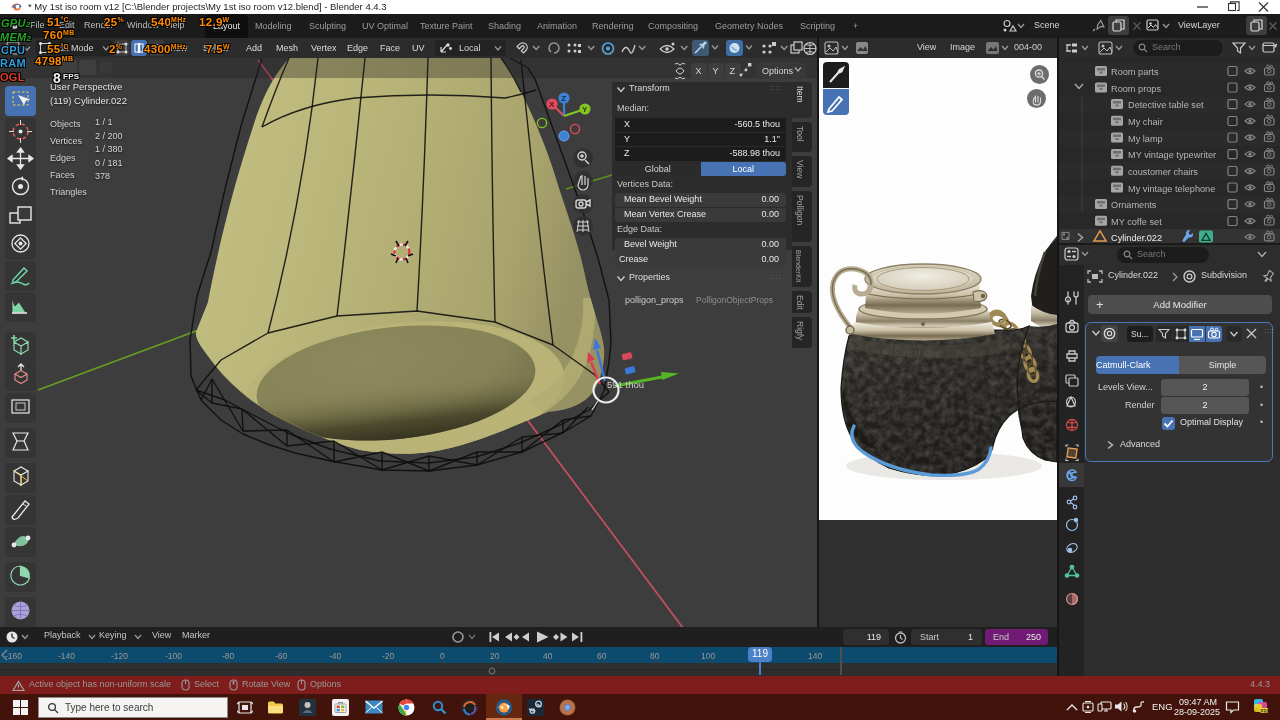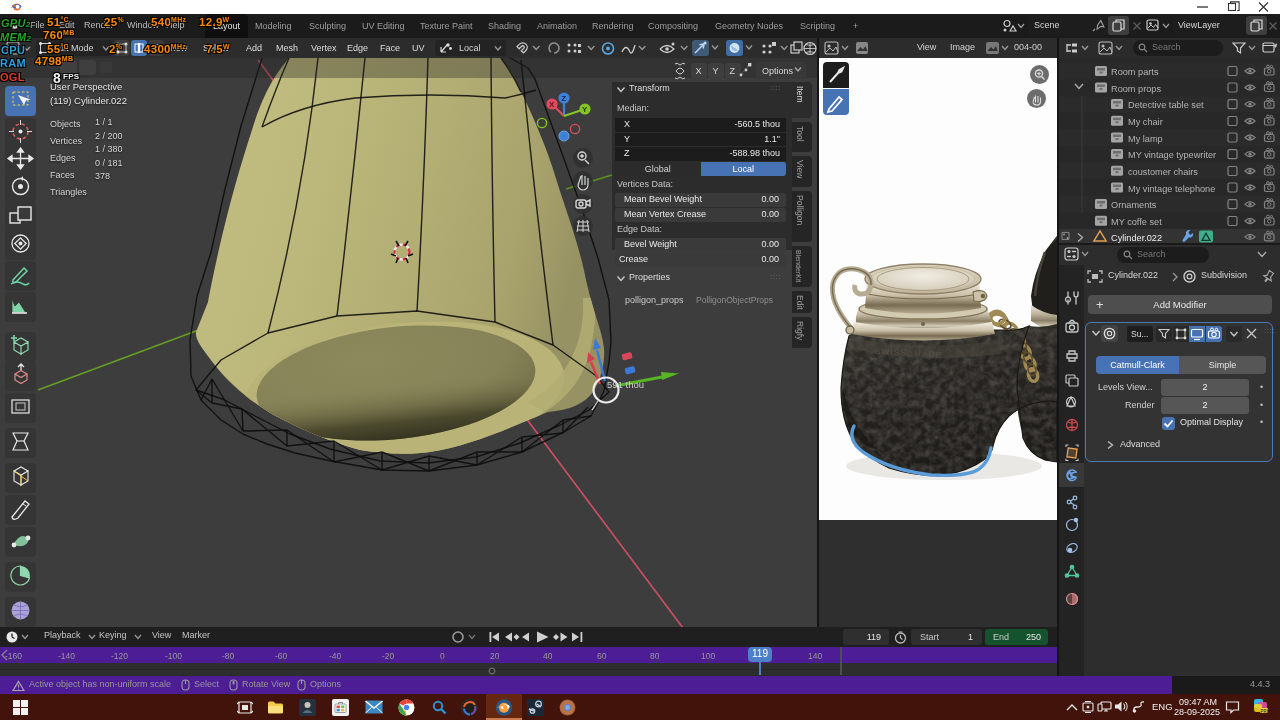--- a/index.html
+++ b/index.html
@@ -34,43 +34,44 @@
 
 #imged{left:819px;top:58px;width:238px;height:570px;background:#2f2f2f;overflow:hidden;}
 
 #outliner{left:1059px;top:58px;width:221px;height:185px;background:#c2410c;color:#c5c5c5;font-size:9px;overflow:hidden;}
 
 #props{left:1059px;top:245px;width:221px;height:431px;background:#2d2d2d;color:#cccccc;font-size:9px;overflow:hidden;}
 #ptabs{position:absolute;left:0;top:20px;width:25px;height:411px;background:#232323;}
 
 #timeline{left:0;top:627px;width:1057px;height:49px;background:#2b2b2b;overflow:hidden;}
 #tlhdr{position:absolute;left:0;top:0;width:1057px;height:20px;background:#1f1f1f;color:#c5c5c5;font-size:9px;}
-#ruler{position:absolute;left:0;top:20px;width:1057px;height:16px;background:#4c1d95;color:#999;font-size:8.5px;}
-
-#status{left:0;top:676px;width:1172px;height:18px;background:#4c1d95;color:#989898;font-size:9px;}
+#ruler{position:absolute;left:0;top:20px;width:1057px;height:16px;background:#0c4a6e;color:#999;font-size:8.5px;}
+
+#status{left:0;top:676px;width:1280px;height:18px;background:#7f1d1d;color:#989898;font-size:9px;}
 
 #taskbar{left:0;top:694px;width:1280px;height:26px;background:#41130a;}
 
 .rt{position:absolute;font-family:"Liberation Sans",sans-serif;font-weight:bold;font-size:11.5px;letter-spacing:0.3px;text-shadow:1px 1px 0 #000,-1px 1px 0 #000,1px -1px 0 #000,-1px -1px 0 #000;}
 .rtg{color:#26a426;font-style:italic;}
 .rtb{color:#2f9fe0;}
 .rtr{color:#e03c28;}
 .rto{color:#ff8a00;}
 .rtu{font-size:7px;vertical-align:top;}
 </style></head>
 <body>
 <div id="stage">
 
 <div id="titlebar" class="abs">
   <svg class="abs" style="left:9px;top:1px" width="14" height="12" viewBox="0 0 14 12">
         <circle cx="8" cy="6" r="3.6" fill="#ff7021"></circle>
         <ellipse cx="7.6" cy="5.2" rx="4.6" ry="2" fill="#2a6bd4"></ellipse>
         <circle cx="8.6" cy="5.8" r="2" fill="#fff"></circle>
         <path d="M1 7 L6 3.5 L7 5 Z" fill="#ff7021"></path>
       </svg>
+  <span class="t">* My 1st iso room v12 [C:\Blender projects\My 1st iso room v12.blend] - Blender 4.4.3</span>
   <svg class="abs" style="left:1195px;top:0" width="80" height="14" viewBox="0 0 80 14" stroke="#333" fill="none">
         <path d="M2 7 h11" stroke-width="1.3"></path>
         <rect x="33.5" y="3.5" width="7" height="7" stroke-width="1.1"></rect>
         <path d="M35.5 3.5 v-1.6 h8.6 v8.6 h-2" stroke-width="1.1"></path>
         <path d="M64 2.5 L73 11.5 M73 2.5 L64 11.5" stroke-width="1.2"></path>
       </svg>
 </div>
 
 <div id="topbar" class="abs">
   <svg class="abs" style="left:7px;top:6px" width="13" height="11" viewBox="0 0 13 11">
@@ -79,21 +80,21 @@
         <path d="M0.5,6.5 L5.5,3 L6.5,4.6 Z" fill="#d8d8d8"></path>
       </svg>
   <span class="menuitem" style="left:30px">File</span>
   <span class="menuitem" style="left:59px">Edit</span>
   <span class="menuitem" style="left:84px">Render</span>
   <span class="menuitem" style="left:127px">Window</span>
   <span class="menuitem" style="left:166px">Help</span>
   <span class="wstab active" style="left:205px">Layout</span>
   <span class="wstab" style="left:247px">Modeling</span>
   <span class="wstab" style="left:301px">Sculpting</span>
-  <span class="wstab" style="left:354px">UV Editing</span>
+  <span class="wstab" style="left:354px">UV Optimal</span>
   <span class="wstab" style="left:412px">Texture Paint</span>
   <span class="wstab" style="left:480px">Shading</span>
   <span class="wstab" style="left:529px">Animation</span>
   <span class="wstab" style="left:584px">Rendering</span>
   <span class="wstab" style="left:640px">Compositing</span>
   <span class="wstab" style="left:707px">Geometry Nodes</span>
   <span class="wstab" style="left:792px">Scripting</span>
   <span class="wstab" style="left:845px">+</span>
 
   <svg class="abs" style="left:1001px;top:5px" width="26" height="14" viewBox="0 0 26 14">
@@ -857,21 +858,21 @@
             <circle cx="8" cy="8.5" r="2.2" fill="none" stroke="#fff" stroke-width="1.1"></circle>
           </svg></div>
     <svg class="abs" style="left:140px;top:2.5px" width="16" height="16" viewBox="0 0 16 16">
           <rect x="0" y="0" width="16" height="16" rx="3" fill="#2a2a2a"></rect>
           <path d="M4.5,6 l3.5,4 l3.5,-4" stroke="#ccc" stroke-width="1.3" fill="none"></path>
         </svg>
     <svg class="abs" style="left:159px;top:4px" width="13" height="13" viewBox="0 0 13 13">
           <path d="M2,2 L11,11 M11,2 L2,11" stroke="#c5c5c5" stroke-width="1.4"></path>
         </svg>
     <span class="abs" style="left:178px;top:3px;color:#777;font-size:8px;letter-spacing:0.5px">::::</span>
-    <div class="abs" style="left:10px;top:33px;width:83px;height:18px;background:#4772b3;border-radius:4px 0 0 4px;color:#fff;text-align:center;line-height:18px;font-size:9px">Catmull-Clark</div>
+    <div class="abs" style="left:10px;top:33px;width:83px;height:18px;background:#4772b3;border-radius:4px 0 0 4px;color:#fff;text-align:left;line-height:18px;font-size:9px">Catmull-Clark</div>
     <div class="abs" style="left:93px;top:33px;width:87px;height:18px;background:#565656;border-radius:0 4px 4px 0;color:#e5e5e5;text-align:center;line-height:18px;font-size:9px">Simple</div>
     <span class="abs" style="left:12px;top:59px;color:#cfcfcf">Levels View...</span>
     <div class="abs" style="left:75px;top:56px;width:88px;height:17px;background:#565656;border-radius:3px;color:#f0f0f0;text-align:center;line-height:17px;font-size:9px">2</div>
     <span class="abs" style="left:39px;top:77px;color:#cfcfcf">Render</span>
     <div class="abs" style="left:75px;top:74px;width:88px;height:17px;background:#565656;border-radius:3px;color:#f0f0f0;text-align:center;line-height:17px;font-size:9px">2</div>
     <div class="abs" style="left:76px;top:94px;width:13px;height:13px;background:#4772b3;border-radius:3px"><svg width="13" height="13" viewBox="0 0 13 13">
             <path d="M2.5,6.5 l3,3 l5,-6" stroke="#fff" stroke-width="1.8" fill="none"></path>
           </svg></div>
     <span class="abs" style="left:94px;top:94px;color:#e2e2e2">Optimal Display</span>
     <span class="abs" style="left:174px;top:59px;color:#bbb">•</span>
@@ -975,21 +976,21 @@
       <path d="M49,0.5 L60.5,6 L49,11.5 Z"></path>
       <path d="M65,6 l3,-3 l3,3 l-3,3 z M72.5,1.5 L79.5,6 L72.5,10.5 Z"></path>
       <path d="M84,1.5 L91,6 L84,10.5 Z M92.5,1 h1.8 v10 h-1.8 z"></path>
     </svg>
     <div class="abs" style="left:843px;top:2px;width:46px;height:16px;background:#2f2f2f;border-radius:3px;text-align:right"><span style="margin-right:8px;line-height:16px;color:#e5e5e5">119</span></div>
     <svg class="abs" style="left:894px;top:4px" width="13" height="13" viewBox="0 0 13 13">
           <circle cx="6.5" cy="7" r="5" fill="none" stroke="#bbb" stroke-width="1.3"></circle>
           <path d="M6.5,7 V4 M6.5,7 l2,1.5 M4.5,1 h4" stroke="#bbb" stroke-width="1.2"></path>
         </svg>
     <div class="abs" style="left:911px;top:2px;width:71px;height:16px;background:#2f2f2f;border-radius:3px;line-height:16px"><span style="margin-left:9px;color:#c9c9c9">Start</span><span style="position:absolute;right:9px;color:#e5e5e5">1</span></div>
-    <div class="abs" style="left:985px;top:2px;width:63px;height:16px;background:#14532d;border-radius:3px;line-height:16px"><span style="margin-left:8px;color:#c9c9c9">End</span><span style="position:absolute;right:7px;color:#e5e5e5">250</span></div>
+    <div class="abs" style="left:985px;top:2px;width:63px;height:16px;background:#701a75;border-radius:3px;line-height:16px"><span style="margin-left:8px;color:#c9c9c9">End</span><span style="position:absolute;right:7px;color:#e5e5e5">250</span></div>
   </div>
   <div id="ruler">
     <span class="abs" style="left:5px;top:4px">-160</span>
         <span class="abs" style="left:58px;top:4px">-140</span>
         <span class="abs" style="left:111px;top:4px">-120</span>
         <span class="abs" style="left:165px;top:4px">-100</span>
         <span class="abs" style="left:222px;top:4px">-80</span>
         <span class="abs" style="left:275px;top:4px">-60</span>
         <span class="abs" style="left:329px;top:4px">-40</span>
         <span class="abs" style="left:382px;top:4px">-20</span>
@@ -1043,20 +1044,27 @@
   <span class="abs" style="left:1250px;top:3px">4.4.3</span>
 </div>
 
 <div id="taskbar" class="abs">
   <svg class="abs" style="left:13px;top:6px" width="15" height="15" viewBox="0 0 15 15" fill="#f2f2f2">
         <rect x="0" y="0" width="7" height="7"></rect>
         <rect x="8" y="0" width="7" height="7"></rect>
         <rect x="0" y="8" width="7" height="7"></rect>
         <rect x="8" y="8" width="7" height="7"></rect>
       </svg>
+  <div class="abs" style="left:38px;top:2.5px;width:190px;height:21px;background:#f5f4f2;border:1px solid #8a8a8a">
+    <svg class="abs" style="left:8px;top:4px" width="12" height="12" viewBox="0 0 12 12">
+          <circle cx="5" cy="5" r="3.4" fill="none" stroke="#333" stroke-width="1.3"></circle>
+          <line x1="7.6" y1="7.6" x2="11" y2="11" stroke="#333" stroke-width="1.3"></line>
+        </svg>
+    <span class="abs" style="left:26px;top:4.5px;color:#3c3c3c;font-size:10px">Type here to search</span>
+  </div>
   <svg class="abs" style="left:237px;top:6px" width="16" height="15" viewBox="0 0 16 15">
         <rect x="2" y="2" width="12" height="11" rx="1" fill="none" stroke="#e8e8e8" stroke-width="1.2"></rect>
         <path d="M0,4 l2,-2 M16,4 l-2,-2 M0,11 l2,2 M16,11 l-2,2" stroke="#e8e8e8" stroke-width="1.2"></path>
         <rect x="5" y="5" width="6" height="5" fill="#e8e8e8"></rect>
       </svg>
   <svg class="abs" style="left:267px;top:6px" width="17" height="15" viewBox="0 0 17 15">
         <path d="M1,3 a1.5 1.5 0 0 1 1.5 -1.5 h4 l2,2 h6 a1.5 1.5 0 0 1 1.5 1.5 v7 a1.5 1.5 0 0 1 -1.5 1.5 h-12 a1.5 1.5 0 0 1 -1.5 -1.5 z" fill="#f5c94a"></path>
         <path d="M1,6 h15 v5.5 a1.5 1.5 0 0 1 -1.5 1.5 h-12 a1.5 1.5 0 0 1 -1.5 -1.5 z" fill="#fadf7e"></path>
       </svg>
   <div class="abs" style="left:299px;top:5px;width:17px;height:17px;background:#24313e;border-radius:2px"><svg width="17" height="17" viewBox="0 0 17 17">

